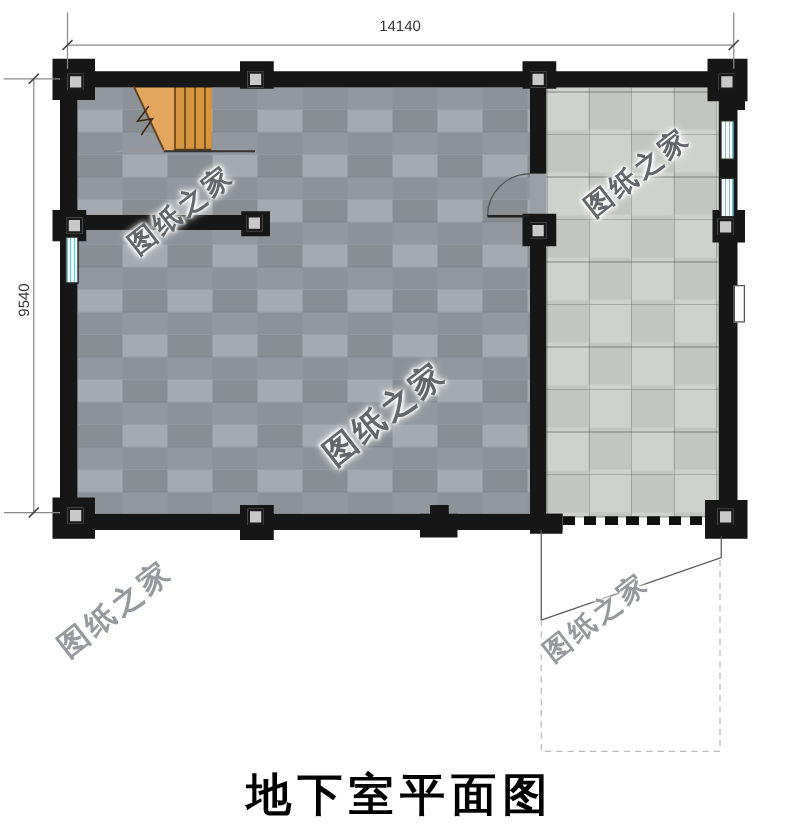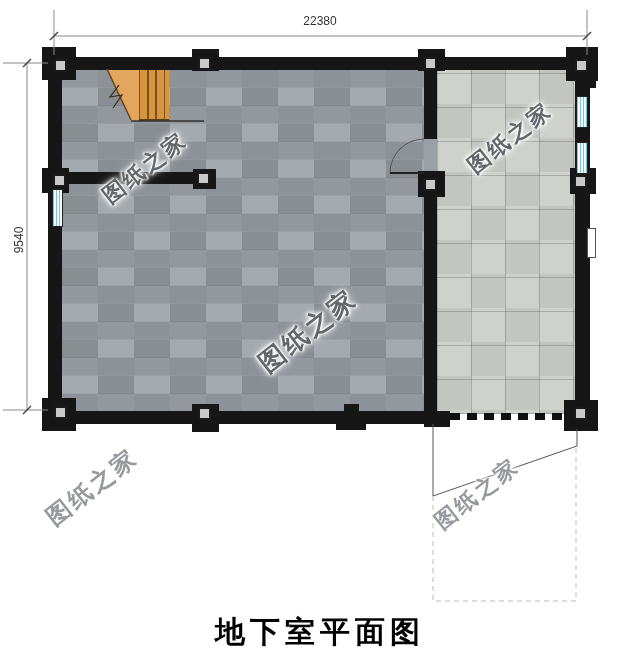--- a/index.html
+++ b/index.html
@@ -33,21 +33,21 @@
   .stub{position:absolute;box-sizing:border-box;background:#fff;border:1px solid #555;}
   .wm{position:absolute;font-weight:700;white-space:nowrap;letter-spacing:3px;
        transform:translate(-50%,-50%) rotate(-38deg);
        color:var(--watermark-inside,#63676b);
        text-shadow:-1px -1px 2px #fff,1px 1px 2px #fff,0 0 5px #fff,0 0 8px #fff;}
   .wm.outside{color:var(--watermark-outside,#96999d);}
   .dim-label{position:absolute;color:#333;font-size:12px;}
   #dim-top-label{left:285px;top:14px;width:70px;text-align:center;}
   #dim-left-label{left:19px;top:240px;transform:translate(-50%,-50%) rotate(-90deg);}
   #title{position:absolute;left:0;top:612px;width:100%;text-align:center;
-       font-size:30px;font-weight:700;letter-spacing:5px;color:var(--title-color,#000);}
+       font-size:36px;font-weight:700;letter-spacing:5px;color:var(--title-color,#000);}
   svg{position:absolute;left:0;top:0;}
 </style>
 </head>
 <body>
 
 <div id="plan">
 
   <div class="floor-main" style="left:62px;top:70px;width:362px;height:341px;"></div>
   <div class="floor-garage" style="left:437px;top:70px;width:138px;height:344px;"></div>
   <div style="position:absolute;left:424px;top:139px;width:13px;height:34px;background:var(--floor-main,#9aa0a6);"></div>
@@ -123,18 +123,18 @@
     <path d="M433,424 L433,496 L577,446 L577,429" fill="none" stroke="#555" stroke-width="1"></path>
     <path d="M433,496 L433,601 L576,601 L576,446" fill="none" stroke="#bbbbbb" stroke-width="1" stroke-dasharray="5 4"></path>
   </svg>
 
   <div class="wm" style="left:145px;top:168px;font-size:22px;">图纸之家</div>
   <div class="wm" style="left:308px;top:331px;font-size:26px;">图纸之家</div>
   <div class="wm" style="left:510px;top:138px;font-size:22px;">图纸之家</div>
   <div class="wm outside" style="left:92px;top:487px;font-size:24px;">图纸之家</div>
   <div class="wm outside" style="left:477px;top:494px;font-size:22px;">图纸之家</div>
 
-  <div class="dim-label" id="dim-top-label">22380</div>
+  <div class="dim-label" id="dim-top-label">14140</div>
   <div class="dim-label" id="dim-left-label">9540</div>
 
   <div id="title">地下室平面图</div>
 
 </div>
 
 </body></html>

